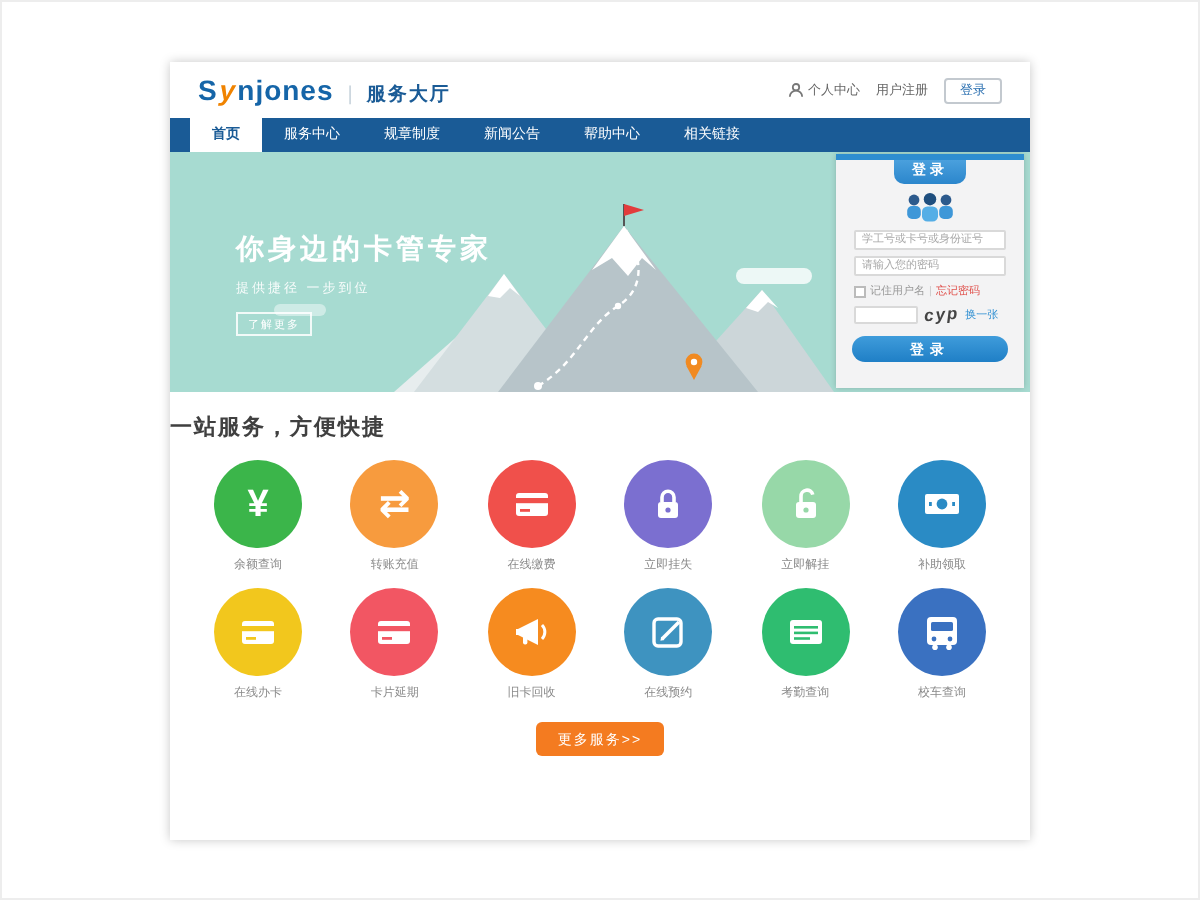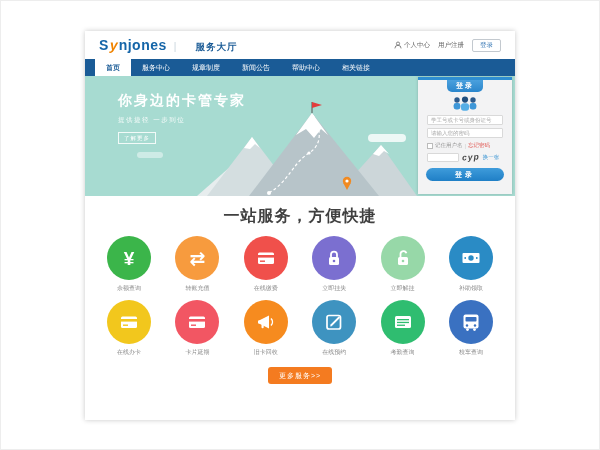--- a/index.html
+++ b/index.html
@@ -6,33 +6,33 @@
   body{width:600px;height:450px;background:#fff;position:relative;font-family:"Liberation Sans","DejaVu Sans",sans-serif;overflow:hidden;}
   .frame{position:absolute;inset:0;border:1px solid #ededed;pointer-events:none;}
   .page{position:absolute;left:85px;top:31px;width:430px;height:389px;background:#fff;box-shadow:0 0 5px rgba(0,0,0,.22);overflow:hidden;}
 
   
   .hd{height:28px;display:flex;align-items:center;padding:0 14px;background:#fff;}
   .logo{display:flex;align-items:baseline;}
   .logo .l1,.logo .l2{font-size:14px;font-weight:bold;color:#1565a8;letter-spacing:.5px;}
   .logo .ly{font-size:14px;font-weight:bold;color:#f08300;transform:skewX(-12deg);display:inline-block;margin:0 1px;}
   .logo-div{color:#c9d4dd;margin:0 7px;font-size:10px;}
-  .logo-prod{font-size:9.5px;color:#1a5b96;letter-spacing:1px;font-weight:bold;margin-left:12px;}
+  .logo-prod{font-size:9.5px;color:#1a5b96;letter-spacing:1px;font-weight:bold;}
   .hd-right{margin-left:auto;display:flex;align-items:center;gap:8px;}
   .hd-link{font-size:6.5px;color:#666;display:flex;align-items:center;gap:2px;cursor:pointer;}
   .hd-btn{font-size:6.5px;color:#2a6fb0;border:1px solid #c3c9cf;border-radius:2px;padding:1px 7px;background:#fff;cursor:pointer;}
 
   
   .nav{height:17px;background:#1a5b96;display:flex;padding-left:10px;}
   .nav a{font-size:7px;color:#fff;line-height:17px;padding:0 11px;text-decoration:none;}
   .nav a.on{background:#fff;color:#1a5b96;font-weight:bold;}
 
   
   .hero{height:120px;background:#a7dbd1;position:relative;overflow:hidden;}
-  .hero-copy{position:absolute;left:33px;top:16px;color:#fff;z-index:2;}
+  .hero-copy{position:absolute;left:33px;top:40px;color:#fff;z-index:2;}
   .hero-title{font-size:14px;font-weight:bold;letter-spacing:2px;}
   .hero-sub{font-size:6.5px;letter-spacing:1.5px;opacity:.92;margin-top:6px;}
   .hero-cta{display:inline-block;margin-top:7px;font-size:5.5px;color:#fff;border:1px solid rgba(255,255,255,.85);padding:1.5px 5px;letter-spacing:1px;cursor:pointer;}
   .mts{position:absolute;left:112px;bottom:0;z-index:1;}
   .cloud{position:absolute;background:#fff;border-radius:8px;}
   .cloud.c1{left:283px;top:58px;width:38px;height:8px;opacity:.8;}
   .cloud.c2{left:52px;top:76px;width:26px;height:6px;opacity:.45;}
 
   
   .login{position:absolute;right:3px;top:1px;width:94px;height:114px;background:#f3f3f4;border-top:3px solid #2e8ed1;box-shadow:0 0 3px rgba(0,0,0,.18);z-index:3;}
@@ -44,21 +44,21 @@
   .cb{width:4px;height:4px;border:1px solid #bbb;background:#fff;display:inline-block;}
   .sep{color:#ccc;}
   .forgot{color:#e0524d;cursor:pointer;}
   .cap-row{display:flex;align-items:center;gap:3px;margin:3px 9px 0;}
   .cap-row input{width:32px;height:9px;margin:0;}
   .cap-txt{font-size:8.5px;font-style:italic;font-weight:bold;color:#444;transform:rotate(-4deg);letter-spacing:1px;}
   .cap-ref{font-size:5.5px;color:#2f8fd2;cursor:pointer;}
   .login-btn{display:block;width:78px;height:13px;margin:6px auto 0;background:linear-gradient(#3f9cdb,#1f7fc6);border:none;border-radius:7px;color:#fff;font-size:7px;font-weight:bold;letter-spacing:3px;cursor:pointer;}
 
   
-  .sec-title{text-align:center;font-size:16px;font-weight:bold;color:#404040;letter-spacing:1px;}
+  .sec-title{text-align:left;font-size:11px;font-weight:bold;color:#404040;letter-spacing:1px;}
   .svc-title{margin:10px 0 9px;}
   .svc-row{display:flex;justify-content:space-between;padding:0 16px;margin-bottom:7px;}
   .svc{width:56px;text-align:center;cursor:pointer;}
   .svc-circle{width:44px;height:44px;border-radius:50%;margin:0 auto;background:var(--c);display:flex;align-items:center;justify-content:center;}
   .svc-label{font-size:6px;color:#8a8a8a;margin-top:4px;}
   .glyph{color:#fff;font-size:19px;font-weight:bold;line-height:1;}
   .tint{fill:var(--c);}
   .c0{--c:#3bb54a;}  .c1{--c:#f79b3e;}  .c2{--c:#f0504b;}  .c3{--c:#7b6fd0;}
   .c4{--c:#97d8a8;}  .c5{--c:#2a8bc5;}  .c6{--c:#f2c71d;}  .c7{--c:#f25663;}
   .c8{--c:#f68b1f;}  .c9{--c:#3e93c0;}  .c10{--c:#2fbd70;} .c11{--c:#3a71c1;}

